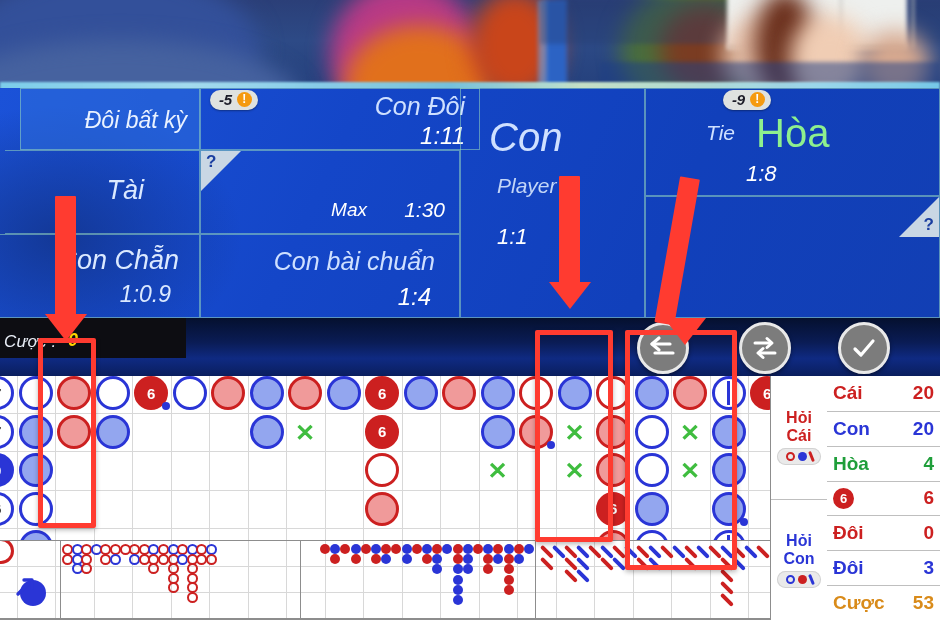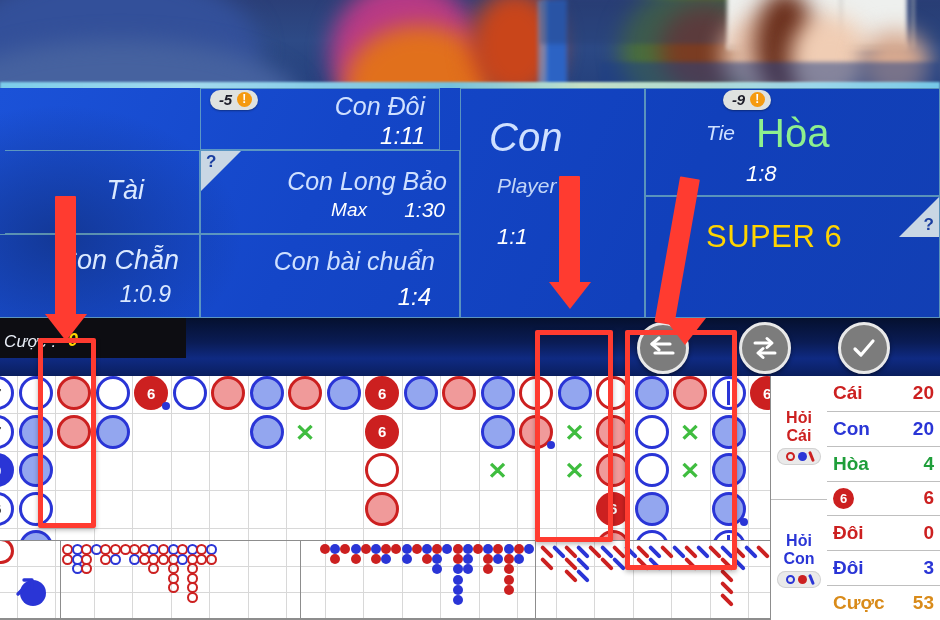--- a/index.html
+++ b/index.html
@@ -141,36 +141,38 @@
   <div class="v-blob" style="left:755px;top:-10px;width:60px;height:110px;background:#6a2f1c;"></div>
   <div class="v-blob" style="left:790px;top:15px;width:80px;height:85px;background:#f0cdb4;"></div>
   <div class="v-blob" style="left:860px;top:30px;width:70px;height:70px;background:#d7a98f;"></div>
   <div class="v-rect" style="left:600px;top:62px;width:340px;height:22px;background:#1e3f86;opacity:.5;"></div>
   <div class="v-strip"></div>
 </div>
 
 <div class="betpanel">
   <div class="bp-bg"></div>
 
-
-  <div class="cell" style="left:200px;top:0px;width:240px;height:62px;">
+  <div class="cell" style="left:20px;top:0px;width:180px;height:62px;background:rgba(45,110,220,.55);">
+    <div class="c-lab" style="right:12px;top:18px;font-size:23px;color:#eaf2ff;">Đôi bất kỳ</div>
+  </div>
+
+  <div class="cell" style="left:200px;top:0px;width:280px;height:62px;">
     <div class="c-lab" style="right:14px;top:3px;font-size:25px;color:#cfe0ff;">Con Đôi</div>
     <div class="c-odd" style="right:14px;top:33px;font-size:24px;color:#ffffff;">1:11</div>
   </div>
 
   <div class="cell" style="left:5px;top:62px;width:195px;height:84px;border-left:none;">
     <div class="c-lab dim" style="right:55px;top:24px;font-size:27px;">Tài</div>
   </div>
 
   <div class="cell" style="left:200px;top:62px;width:260px;height:84px;">
     <div class="qcorner qc-left" style="left:0;top:0;">
       <i></i>
           <span>?</span>
     </div>
-    <div class="c-lab" style="right:12px;top:16px;font-size:25px;color:#cfe0ff;">Con Long Bảo</div>
     <div class="c-sub" style="right:92px;top:48px;font-size:19px;color:#ffffff;">Max</div>
     <div class="c-odd" style="right:14px;top:47px;font-size:21px;color:#ffffff;">1:30</div>
   </div>
 
   <div class="cell" style="left:-8px;top:146px;width:208px;height:84px;border-left:none;">
     <div class="c-lab dim" style="right:20px;top:10px;font-size:27px;">Con Chẵn</div>
     <div class="c-odd dim" style="right:28px;top:46px;font-size:23px;">1:0.9</div>
   </div>
 
   <div class="cell" style="left:200px;top:146px;width:260px;height:84px;">
@@ -188,21 +190,20 @@
     <div class="c-sub" style="left:60px;top:32px;font-size:21px;color:#cfe0ff;">Tie</div>
     <div class="c-lab" style="left:110px;top:22px;font-size:40px;color:#8ef08e;font-style:normal;">Hòa</div>
     <div class="c-odd" style="left:100px;top:72px;font-size:22px;color:#ffffff;">1:8</div>
   </div>
 
   <div class="cell" style="left:645px;top:108px;width:295px;height:122px;">
     <div class="qcorner qc-right" style="right:0;top:0;">
       <i></i>
           <span>?</span>
     </div>
-    <div class="c-lab" style="left:60px;top:22px;font-size:31px;color:#ffd400;font-style:normal;letter-spacing:.5px;">SUPER 6</div>
   </div>
 
   <div class="badge" style="left:210px;top:2px;">
     <span class="num">-5</span>
     <span class="warn">!</span>
   </div>
   <div class="badge" style="left:723px;top:2px;">
     <span class="num">-9</span>
     <span class="warn">!</span>
   </div>

